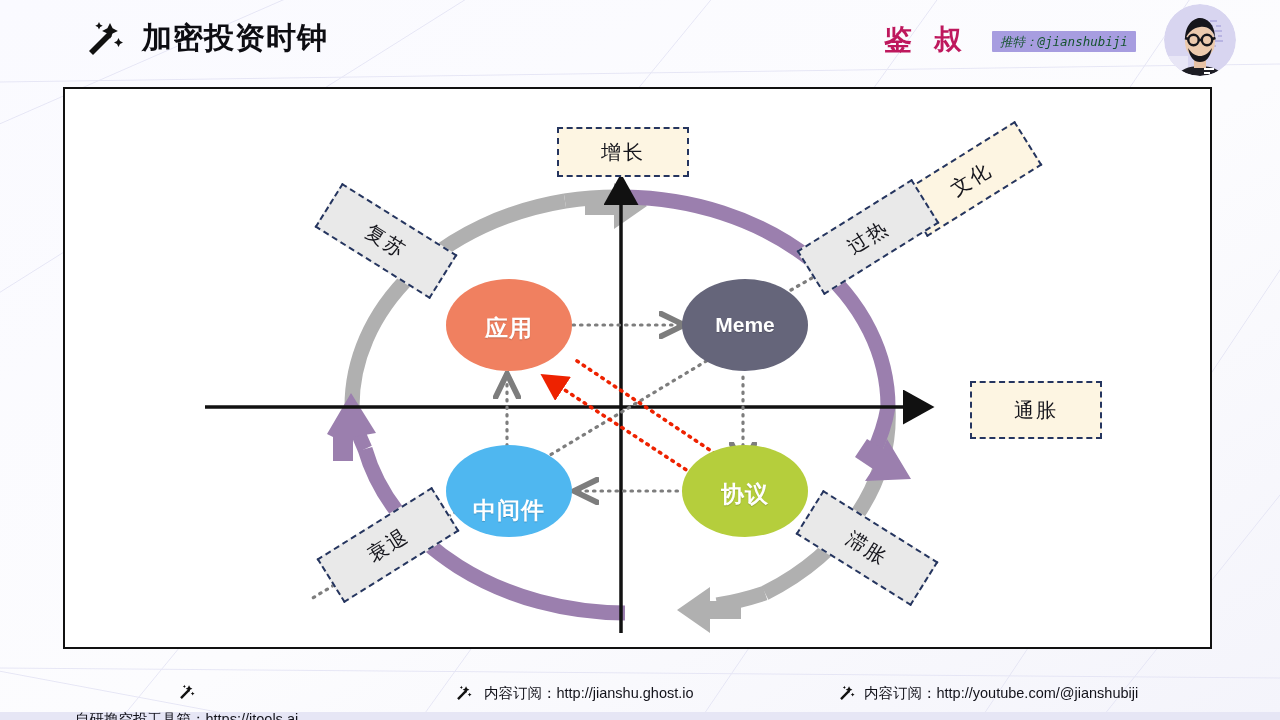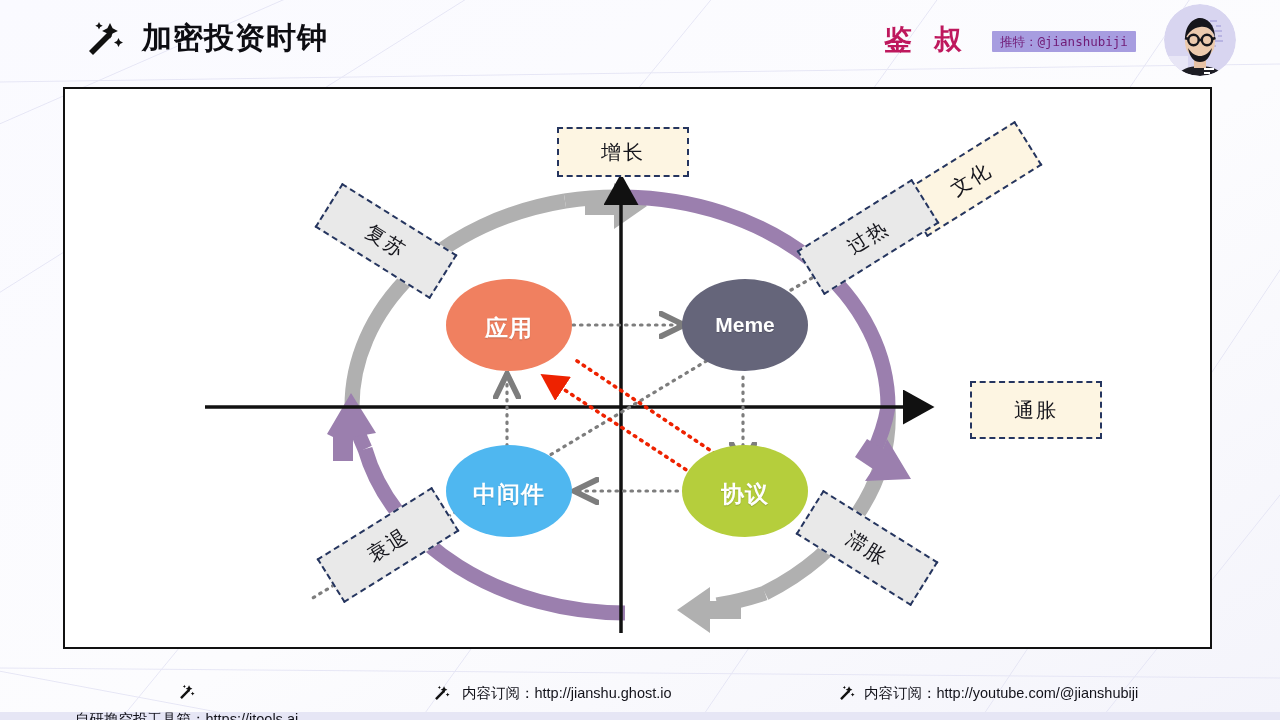--- a/index.html
+++ b/index.html
@@ -10,21 +10,21 @@
     position:relative;
   }
   #bg-pattern{position:absolute;inset:0;z-index:0;}
 
   
   #header{position:absolute;left:16px;top:0;width:1280px;height:78px;z-index:5;}
   #brand-mark{position:absolute;left:68px;top:20px;width:40px;height:40px;}
   #slide-title{position:absolute;left:126px;top:14px;font-size:30px;font-weight:bold;color:#0d0d12;letter-spacing:1px;line-height:48px;}
 
   #author-name{position:absolute;left:868px;top:20px;font-size:28px;font-weight:bold;color:#be185d;letter-spacing:7px;line-height:40px;white-space:nowrap;}
-  #handle-badge{position:absolute;left:976px;top:31px;height:21px;line-height:21px;padding:0 8px;background:#a79de0;color:#701a75;font-size:12.5px;white-space:nowrap;border-radius:1px;font-family:"DejaVu Sans Mono","Liberation Mono",monospace;}
+  #handle-badge{position:absolute;left:976px;top:31px;height:21px;line-height:21px;padding:0 8px;background:#a79de0;color:#14532d;font-size:12.5px;white-space:nowrap;border-radius:1px;font-family:"DejaVu Sans Mono","Liberation Mono",monospace;font-style:italic;}
   #avatar{position:absolute;left:1148px;top:4px;width:72px;height:72px;border-radius:50%;overflow:hidden;}
 
   
   #content-frame{position:absolute;left:63px;top:87px;width:1149px;height:562px;background:#ffffff;border:2px solid #111111;box-sizing:border-box;z-index:3;}
   #diagram{position:absolute;left:0;top:0;width:1145px;height:558px;}
 
   
   .lbl{position:absolute;box-sizing:border-box;border:2px dashed #25355f;display:flex;align-items:center;justify-content:center;font-size:20px;color:#15151c;font-weight:500;letter-spacing:2px;}
   .lbl.cream{background:#fdf5e2;}
   .lbl.gray{background:#e9e9e9;}
@@ -33,28 +33,28 @@
   #lbl-inflation{left:877px;top:292px;width:132px;height:58px;margin-left:28px;}
   #lbl-culture{left:838px;top:64px;width:136px;height:52px;transform:rotate(-32deg);}
   #lbl-overheat{left:735px;top:122px;width:136px;height:52px;transform:rotate(-32deg);}
   #lbl-recovery{left:253px;top:126px;width:136px;height:52px;transform:rotate(32deg);}
   #lbl-recession{left:255px;top:430px;width:136px;height:52px;transform:rotate(-32deg);}
   #lbl-stagflation{left:734px;top:433px;width:136px;height:52px;transform:rotate(32deg);}
 
   .node-text{position:absolute;color:#ffffff;font-size:23px;font-weight:bold;letter-spacing:1px;text-align:center;width:140px;text-shadow:0 1px 1px rgba(0,0,0,.18);}
   #node-app-text{left:374px;top:224px;}
   #node-meme-text{left:610px;top:224px;font-size:21px;letter-spacing:0;}
-  #node-middleware-text{left:374px;top:390px;}
+  #node-middleware-text{left:374px;top:406px;}
   #node-protocol-text{left:610px;top:390px;}
 
   
   #footer{position:absolute;left:0;top:672px;width:1280px;height:48px;z-index:5;font-size:14.5px;color:#12121a;}
   .foot-item{position:absolute;display:flex;align-items:center;gap:9px;white-space:nowrap;top:12px;}
   #foot-1{left:75px;flex-direction:column;}
-  #foot-2{left:433px;gap:12px;}
+  #foot-2{left:455px;gap:12px;}
   #foot-3{left:838px;}
   .foot-mark{width:17px;height:17px;flex:0 0 17px;}
   .foot-text{line-height:18px;font-family:"Liberation Sans","DejaVu Sans",sans-serif;}
 </style>
 </head>
 <body>
 
 <svg id="bg-pattern" width="1280" height="720" viewBox="0 0 1280 720">
   <defs>
     <linearGradient id="bgGrad" x1="0" y1="0" x2="1" y2="1">

